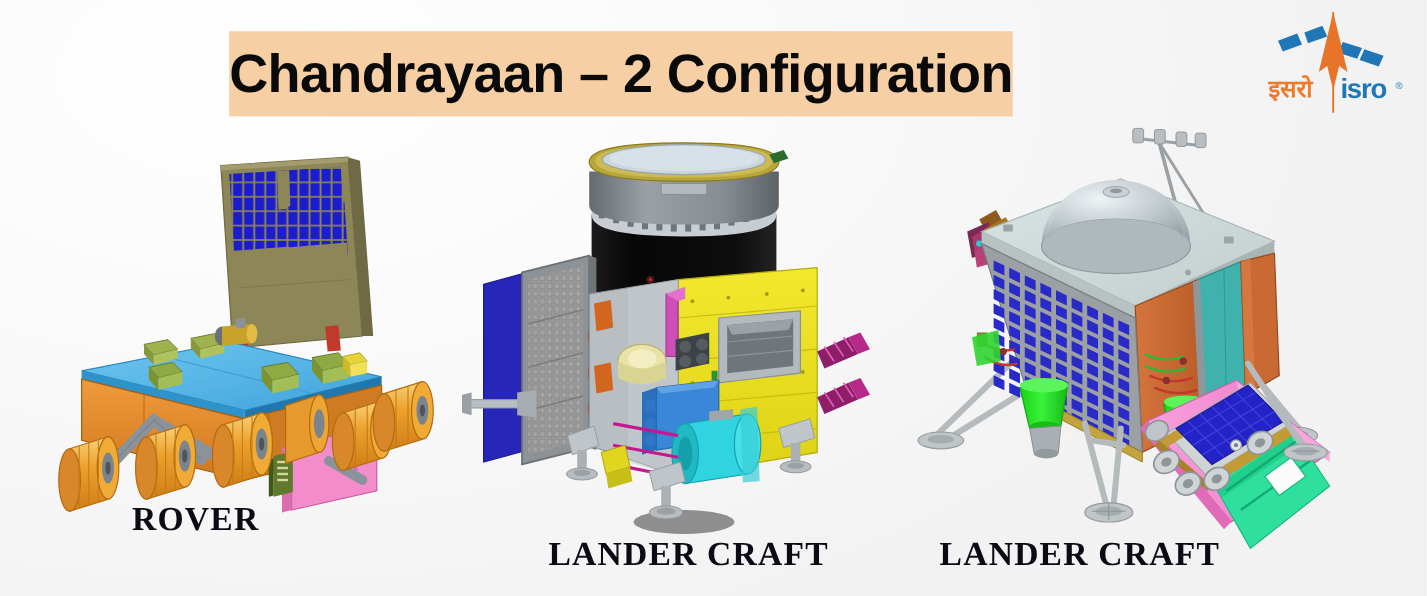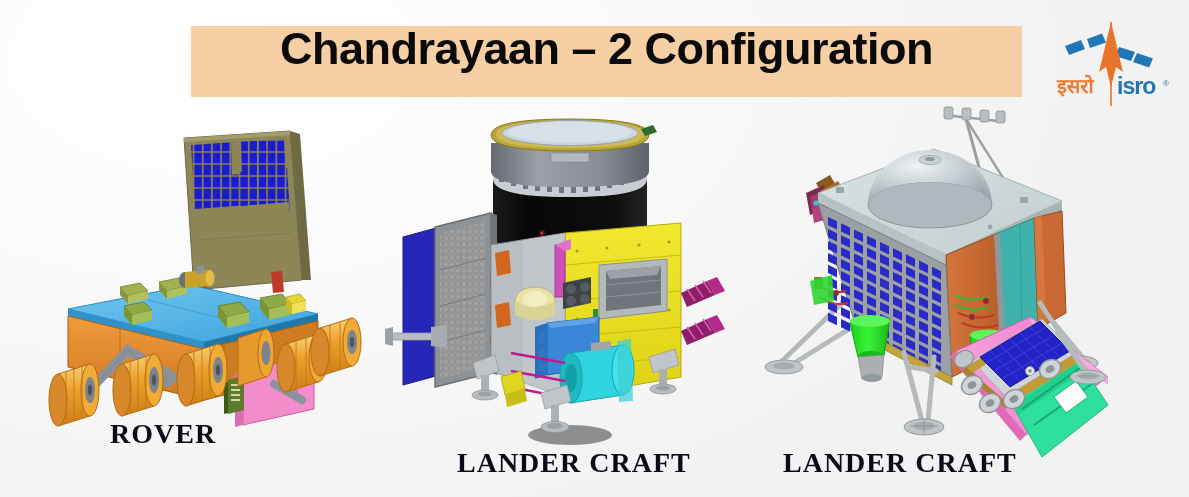--- a/index.html
+++ b/index.html
@@ -8,32 +8,32 @@
     width:1189px;height:497px;overflow:hidden;
     background:
       radial-gradient(ellipse 900px 500px at 18% 12%, #ffffff 0%, #fafafa 45%, #f2f2f2 100%);
     font-family:"Liberation Sans", sans-serif;
     position:relative;
   }
   .slide{position:absolute;inset:0;}
 
   
   #title-box{
-    position:absolute;left:191px;top:26px;width:831px;height:71px;
+    position:absolute;left:191px;top:26px;width:653px;height:71px;
     background:#f7cfa5;
-    display:flex;align-items:flex-start;justify-content:center;
+    display:flex;align-items:center;justify-content:center;
   }
   #title-text{
     font-family:"Liberation Sans", sans-serif;
     font-size:45px;font-weight:700;color:#0a0a0a;
     letter-spacing:-0.5px;white-space:nowrap;line-height:1;
   }
 
   
-  #isro-logo{position:absolute;left:1047px;top:20px;width:128px;height:88px;}
+  #isro-logo{position:absolute;left:1047px;top:8px;width:128px;height:88px;}
 
   
   .caption{
     position:absolute;
     font-family:"Liberation Serif", serif;
     font-weight:700;color:#0b0b16;
     white-space:nowrap;
   }
   #cap-rover{left:110px;top:418px;font-size:28px;letter-spacing:1px;}
   #cap-orbiter{left:457px;top:447px;font-size:28px;letter-spacing:1px;}

